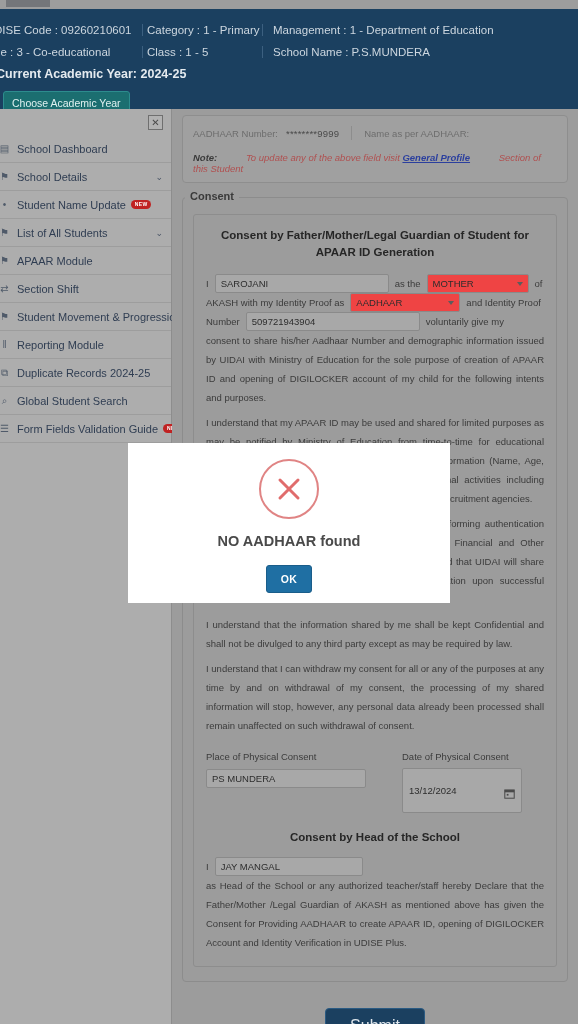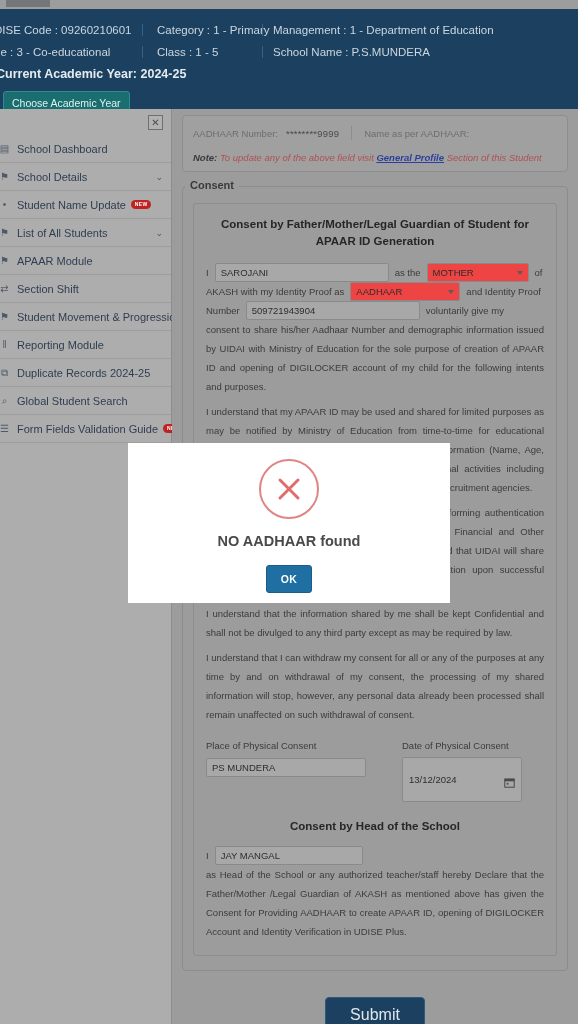--- a/index.html
+++ b/index.html
@@ -24,21 +24,21 @@
   
   .header {
     position:absolute; top:9px; left:0; width:578px; height:100px;
     background:#1b4060;
     color:#d3dbe2;
   }
   .hdr-rows { position:relative; padding:10px 0 0 0; }
   .hdr-row { display:flex; height:22px; align-items:center; }
   .hdr-cell { font-size:11.5px; color:#ccd6df; white-space:nowrap; }
   .c1 { width:148px; padding-left:0px; margin-left:-6px; }
-  .c2 { width:120px; border-left:1px solid #3c6080; padding-left:14px; }
+  .c2 { width:120px; border-left:1px solid #3c6080; padding-left:4px; }
   .c3 { border-left:1px solid #3c6080; padding-left:10px; }
   .hdr-year {
     position:absolute; left:-4px; top:58px;
     font-size:12.5px; font-weight:bold; color:#e4eaef;
   }
   .hdr-btn {
     position:absolute; left:3px; top:82px;
     background:#1b6e70; border:1px solid #2d8c8e; border-radius:3px;
     color:#dff0f0; font-size:10.5px; padding:5px 8px; cursor:pointer;
     font-family:"Liberation Sans", sans-serif;
@@ -86,21 +86,21 @@
   .panel {
     background:#a0a0a0; border:1px solid #8e8e8e; border-radius:4px;
     margin:6px 10px 0 10px; padding:8px 10px;
   }
   .aadhaar-row { display:flex; align-items:center; height:18px; }
   .aa-lbl { font-size:9.5px; color:#6d6d6d; }
   .aa-val { font-size:9.5px; color:#4a4a4a; margin-left:8px; letter-spacing:.2px; }
   .aa-sep { width:1px; height:14px; background:#8d8d8d; margin:0 12px; }
   .note-row { margin-top:10px; font-size:9.5px; font-style:italic; }
   .note-bold { font-weight:bold; color:#3a3a3a; font-style:italic; }
-  .note-red { color:#b05050; }
+  .note-red { color:#b05050;margin-left:26px; }
   .note-link { color:#2b3f9e; font-weight:bold; text-decoration:underline; cursor:pointer; }
 
   
   .consent-wrap { margin:14px 10px 0 10px; }
   .consent-fs {
     border:1px solid #8c8c8c; border-radius:4px; padding:6px 10px 14px 10px;
     position:relative;
   }
   .consent-legend {
     position:absolute; top:-8px; left:2px; background:#9c9c9c;

